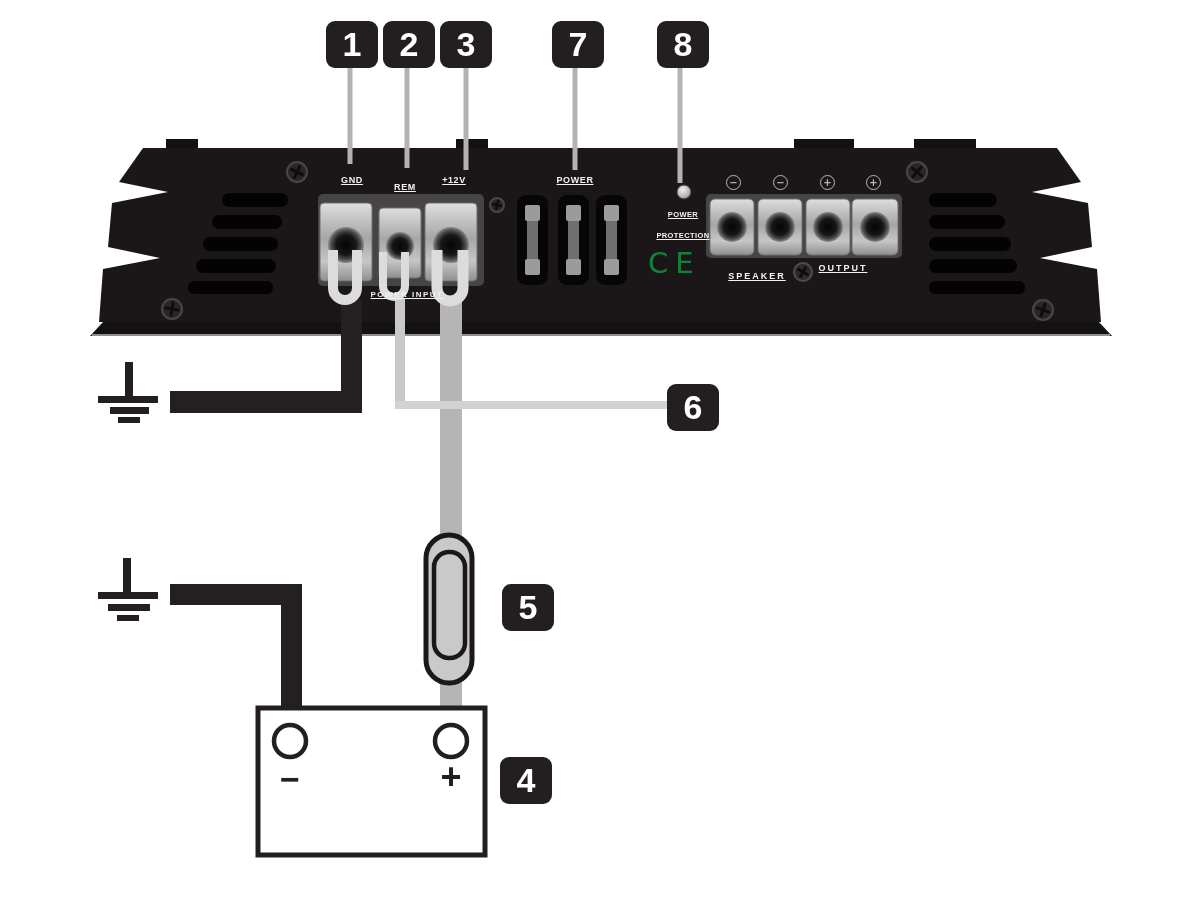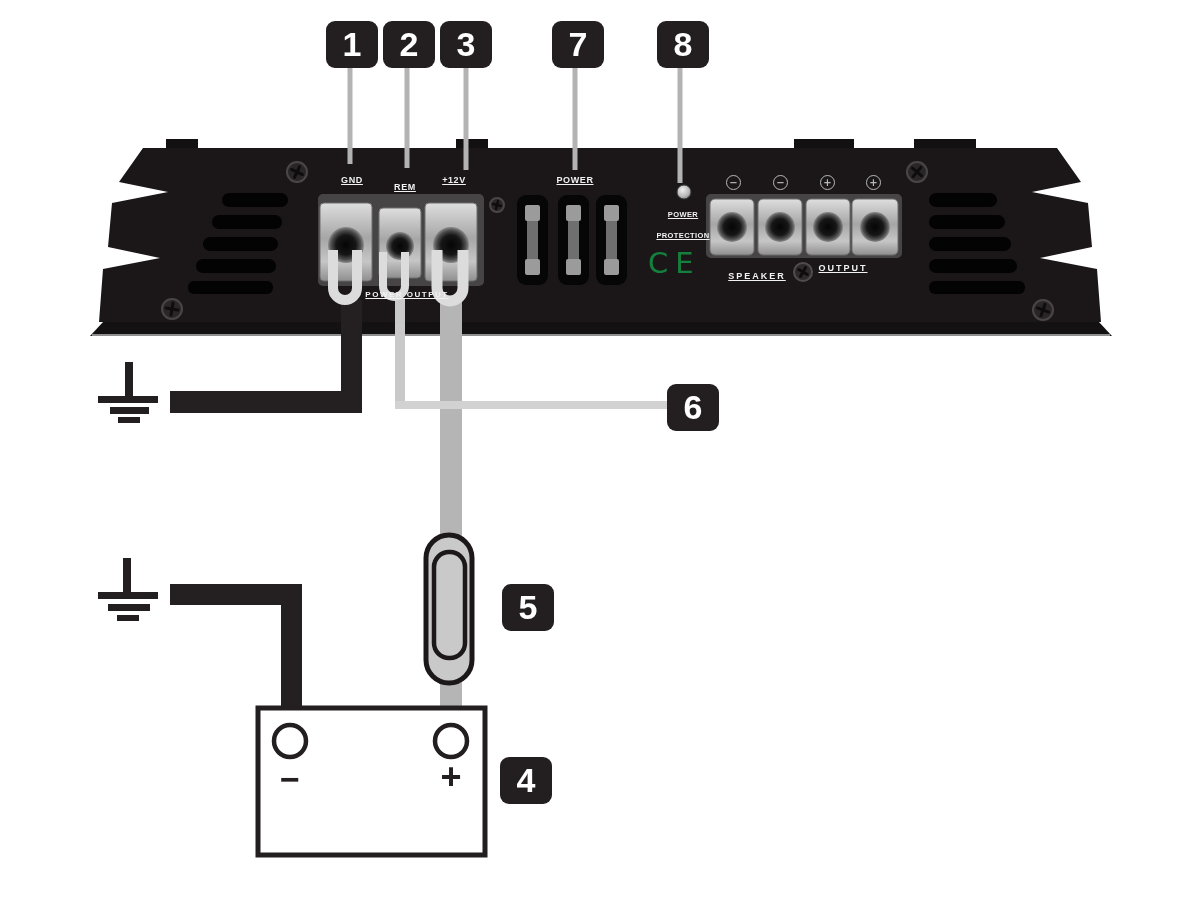--- a/index.html
+++ b/index.html
@@ -193,21 +193,21 @@
     <rect x="117" y="615" width="22" height="6"></rect>
   </g>
 </svg>
 
 <div class="amp-label" style="left:330px;top:175px;width:44px;">GND</div>
 <div class="amp-label" style="left:383px;top:175px;width:44px;margin-top:7px;">REM</div>
 <div class="amp-label" style="left:432px;top:175px;width:44px;">+12V</div>
 <div class="amp-label" style="left:553px;top:175px;width:44px;">POWER</div>
 <div class="amp-label small" style="left:653px;top:210px;width:60px;">POWER</div>
 <div class="amp-label small" style="left:643px;top:231px;width:80px;">PROTECTION</div>
-<div class="amp-label" style="left:357px;top:290px;width:100px;font-size:8px;letter-spacing:1.5px;">POWER OUTPUT</div>
+<div class="amp-label" style="left:357px;top:290px;width:100px;font-size:8px;letter-spacing:1.5px;">POWER INPUT</div>
 <div class="amp-label" style="left:717px;top:263px;width:80px;letter-spacing:2px;margin-top:8px;">SPEAKER</div>
 <div class="amp-label" style="left:803px;top:263px;width:80px;letter-spacing:2px;text-align:center;">OUTPUT</div>
 <div class="ce" style="left:648px;top:246px;width:60px;">CE</div>
 
 <div class="pol" style="left:726px;top:175px;">−</div>
 <div class="pol" style="left:773px;top:175px;">−</div>
 <div class="pol" style="left:820px;top:175px;">+</div>
 <div class="pol" style="left:866px;top:175px;">+</div>
 
 <div class="bat-sign" id="bat-minus">−</div>

